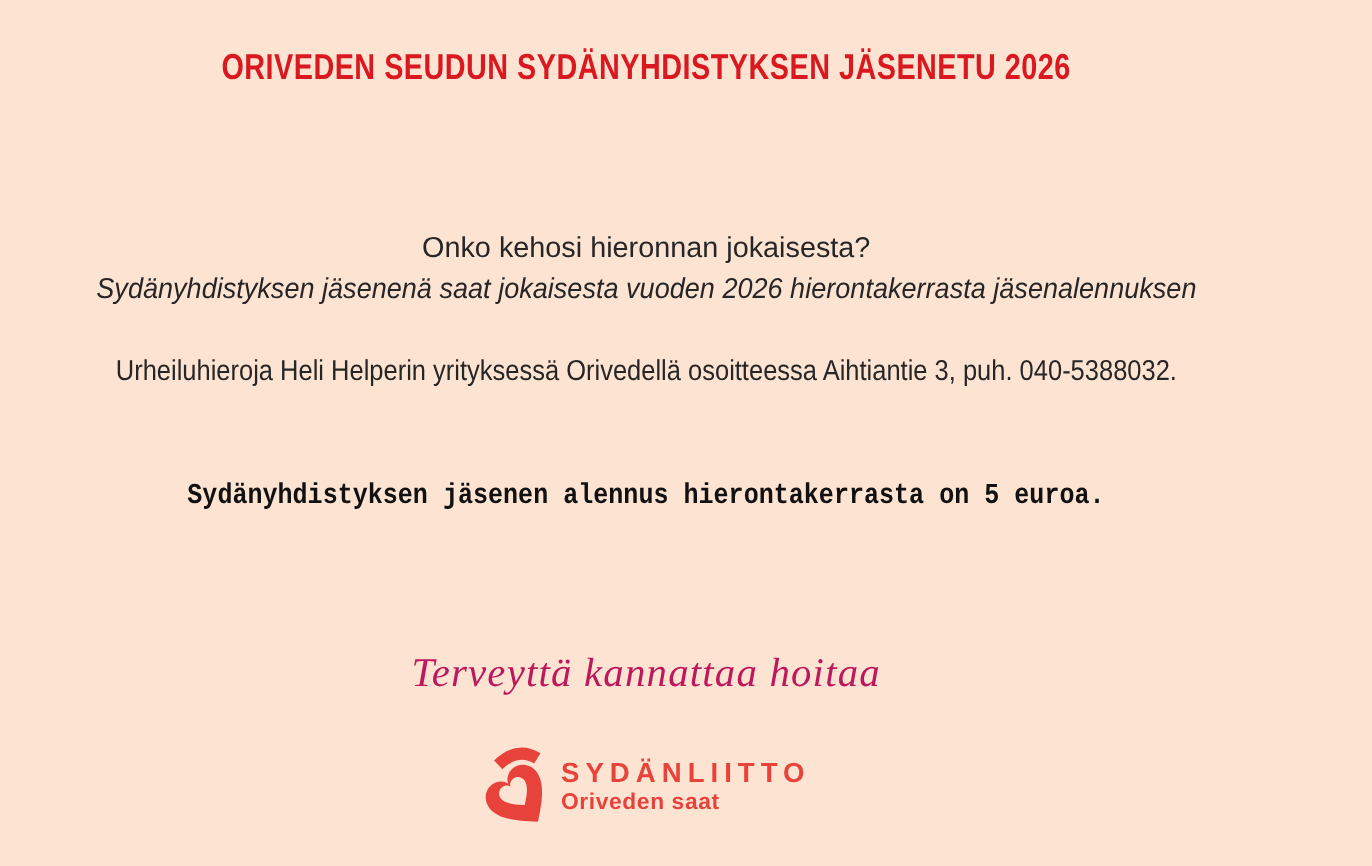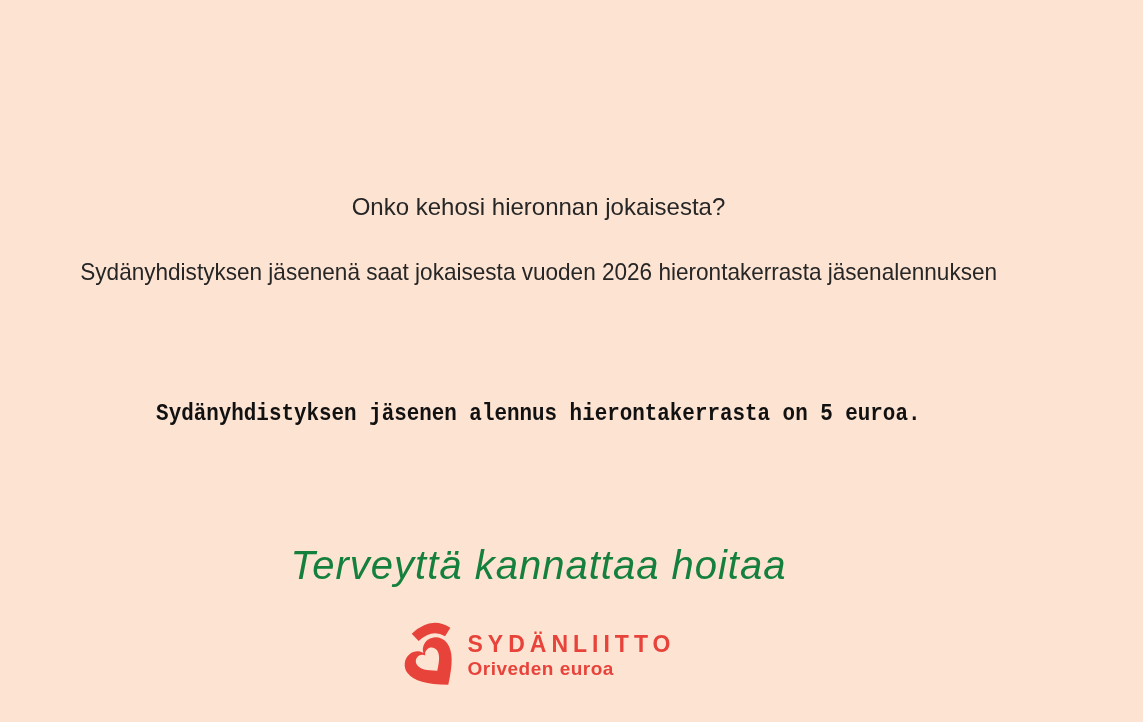--- a/index.html
+++ b/index.html
@@ -49,40 +49,40 @@
     color: var(--title-red);
     letter-spacing: 0.5px;
     transform: scaleX(0.80);
   }
 
   .body-line {
     font-size: 24px;
     color: var(--text);
   }
   .q-row   { top: 193px; }
-  .l2-row  { top: 258px; }
+  .l2-row  { top: 227px; font-style: italic; }
   .l3-row  { top: 296px; }
   .l2-text { transform: scaleX(0.94); }
   .l3-text { transform: scaleX(0.885); }
 
   .hl-row { top: 400px; font-family: Liberation Mono, monospace; }
   .hl-text {
     font-size: 24px;
     font-weight: bold;
     color: #111111;
     transform: scaleX(0.87);
   }
 
   .tagline-row { top: 543px; }
   .tagline-text {
-    font-family: Liberation Sans, sans-serif;
+    font-family: Liberation Serif, serif;
     font-style: italic;
-    font-size: 40px;
+    font-size: 34px;
     letter-spacing: 1px;
-    color: #15803d;
+    color: #be185d;
   }
 
   .logo-row {
     position: absolute;
     top: 617px;
     left: 0;
     width: 100%;
     display: flex;
     justify-content: center;
     align-items: center;
@@ -104,29 +104,35 @@
     color: var(--logo-red);
     line-height: 1.2;
   }
 </style>
 </head>
 <body>
 
 <div class="canvas">
   <div class="content">
 
+    <div class="row title-row">
+      <span class="squeeze title-text">ORIVEDEN SEUDUN SYDÄNYHDISTYKSEN JÄSENETU 2026</span>
+    </div>
 
     <div class="row q-row">
       <span class="squeeze body-line">Onko kehosi hieronnan jokaisesta?</span>
     </div>
 
     <div class="row l2-row">
       <span class="squeeze body-line l2-text">Sydänyhdistyksen jäsenenä saat jokaisesta vuoden 2026 hierontakerrasta jäsenalennuksen</span>
     </div>
 
+    <div class="row l3-row">
+      <span class="squeeze body-line l3-text">Urheiluhieroja Heli Helperin yrityksessä Orivedellä osoitteessa Aihtiantie 3, puh. 040-5388032.</span>
+    </div>
 
     <div class="row hl-row">
       <span class="squeeze hl-text">Sydänyhdistyksen jäsenen alennus hierontakerrasta on 5 euroa.</span>
     </div>
 
     <div class="row tagline-row">
       <span class="tagline-text">Terveyttä kannattaa hoitaa</span>
     </div>
 
     <div class="logo-row">
@@ -136,18 +142,18 @@
           <path d="M 17 26 Q 38 6 59 19" fill="none" stroke="var(--logo-red)" stroke-width="13"></path>
 
           <g transform="rotate(-38 40 62)">
             <path d="M40 94 C 18 76 8 63 8 50 C 8 40 16 32 25 32 C 32 32 38 36 40 42 C 42 36 48 32 55 32 C 64 32 72 40 72 50 C 72 63 62 76 40 94 Z" fill="var(--logo-red)"></path>
             <path d="M40 71 C 29 62 24 56 24 49.5 C 24 44.5 28 41 32.5 41 C 36 41 39 43 40 46 C 41 43 44 41 47.5 41 C 52 41 56 44.5 56 49.5 C 56 56 51 62 40 71 Z" fill="var(--bg)"></path>
           </g>
         </svg>
       </span>
       <span class="logo-text">
         <div class="logo-name">SYDÄNLIITTO</div>
-        <div class="logo-region">Oriveden euroa</div>
+        <div class="logo-region">Oriveden saat</div>
       </span>
     </div>
 
   </div>
 </div>
 
 </body></html>

